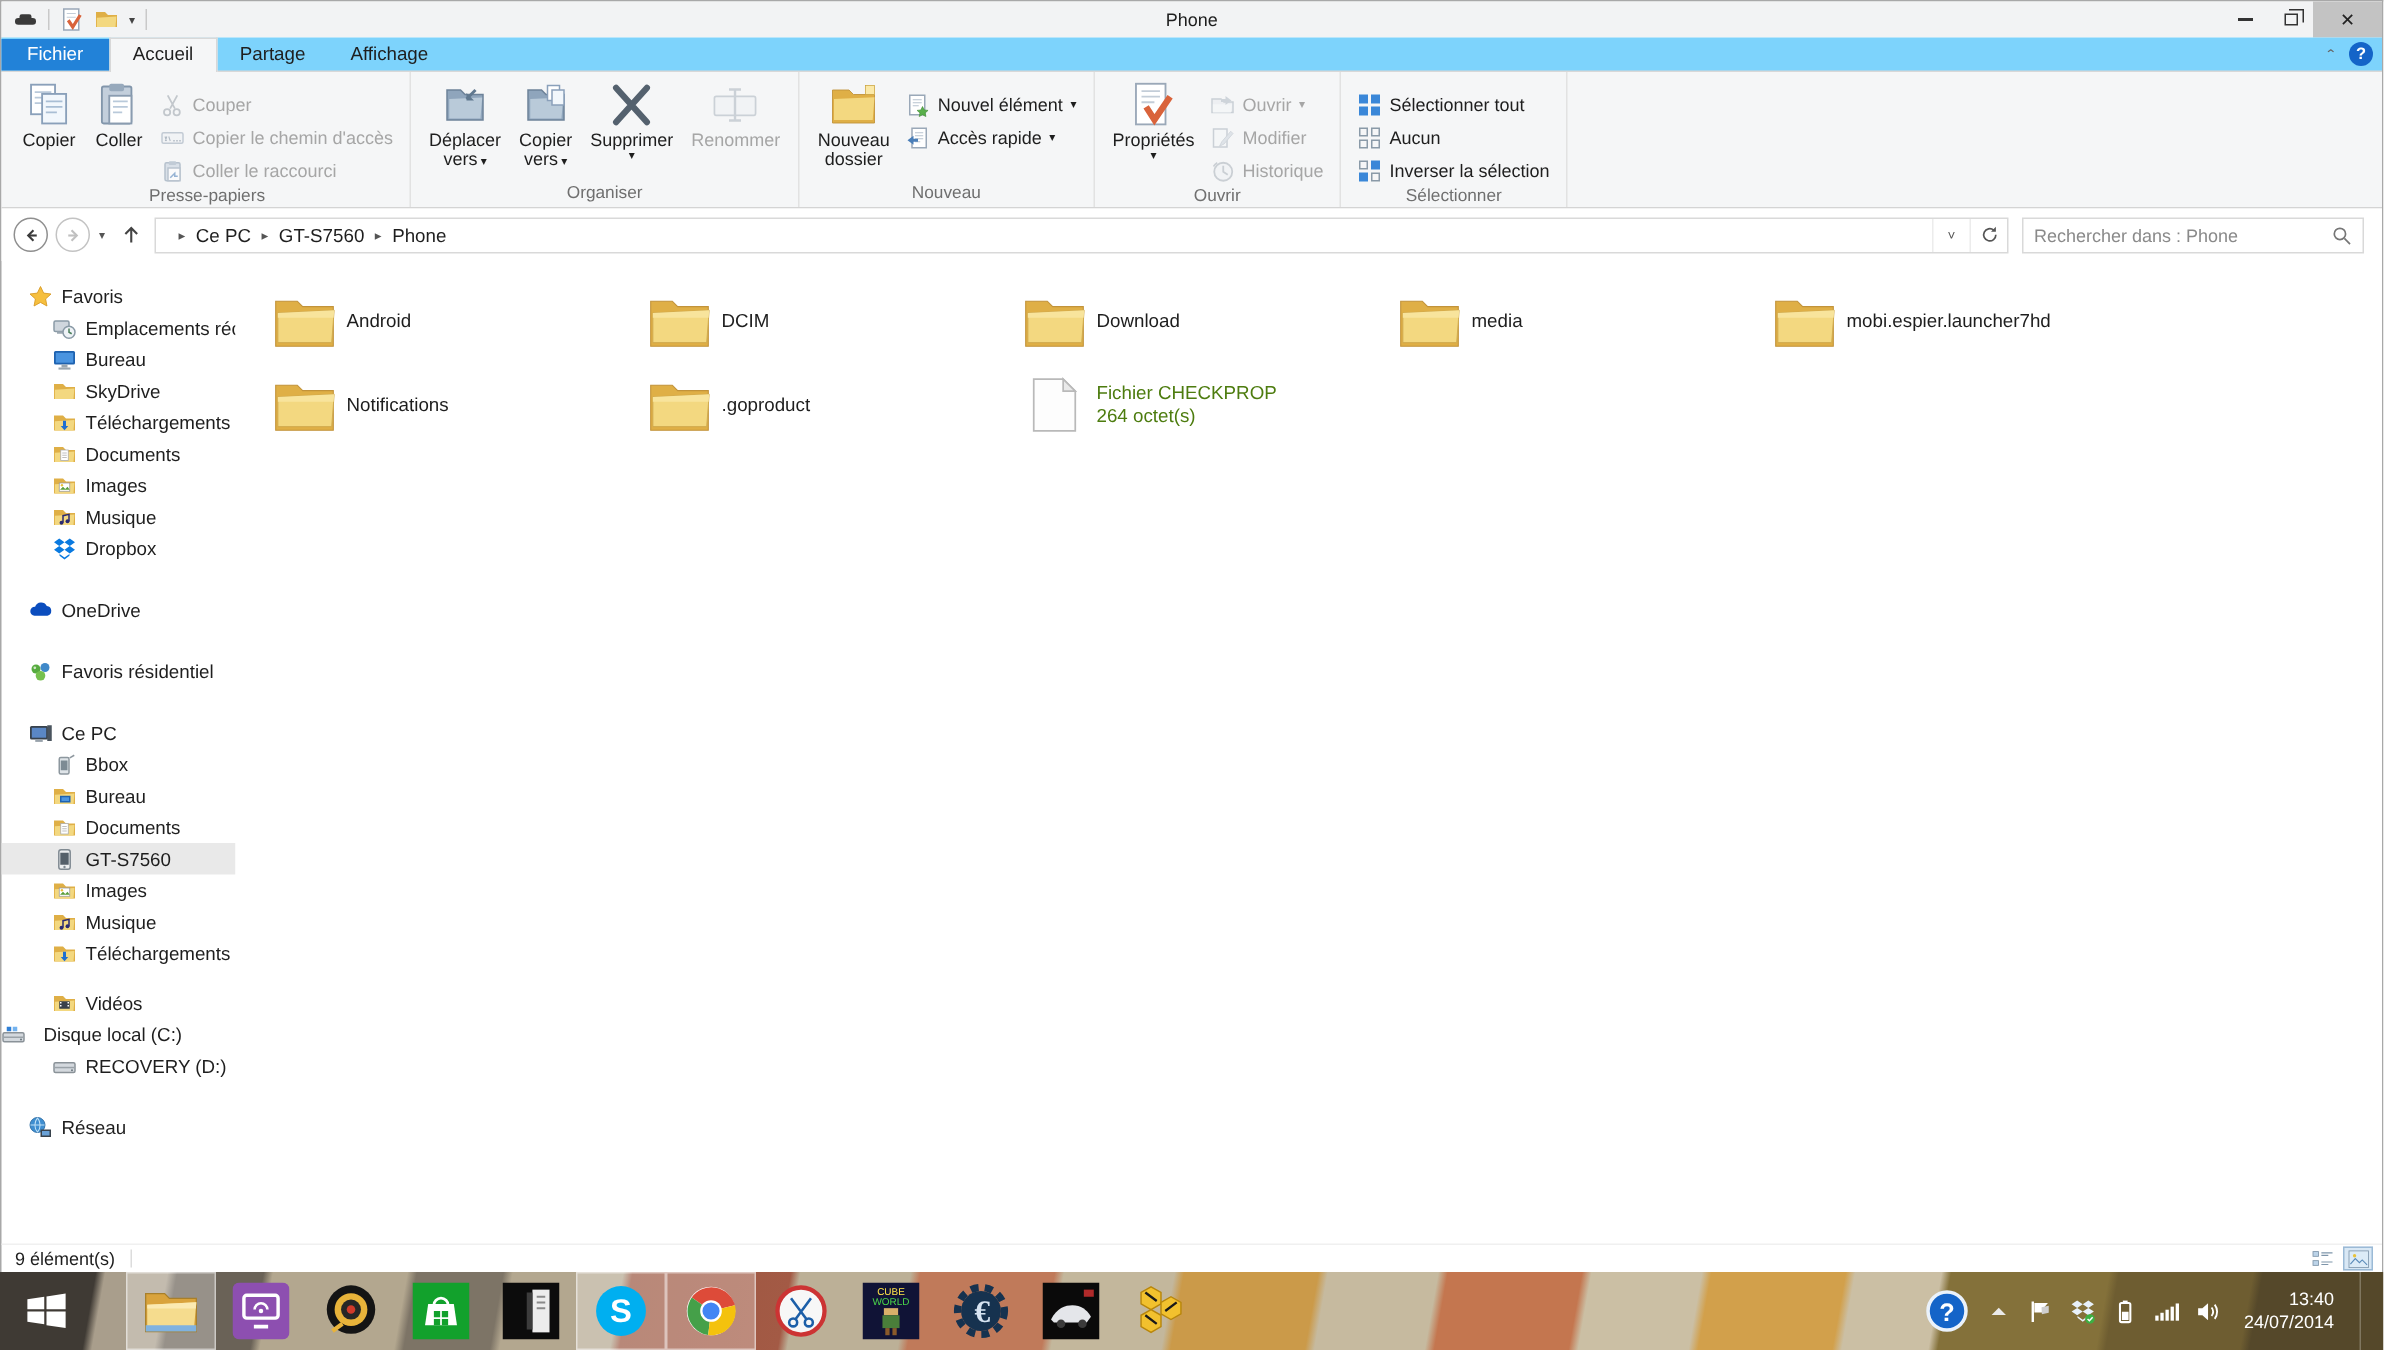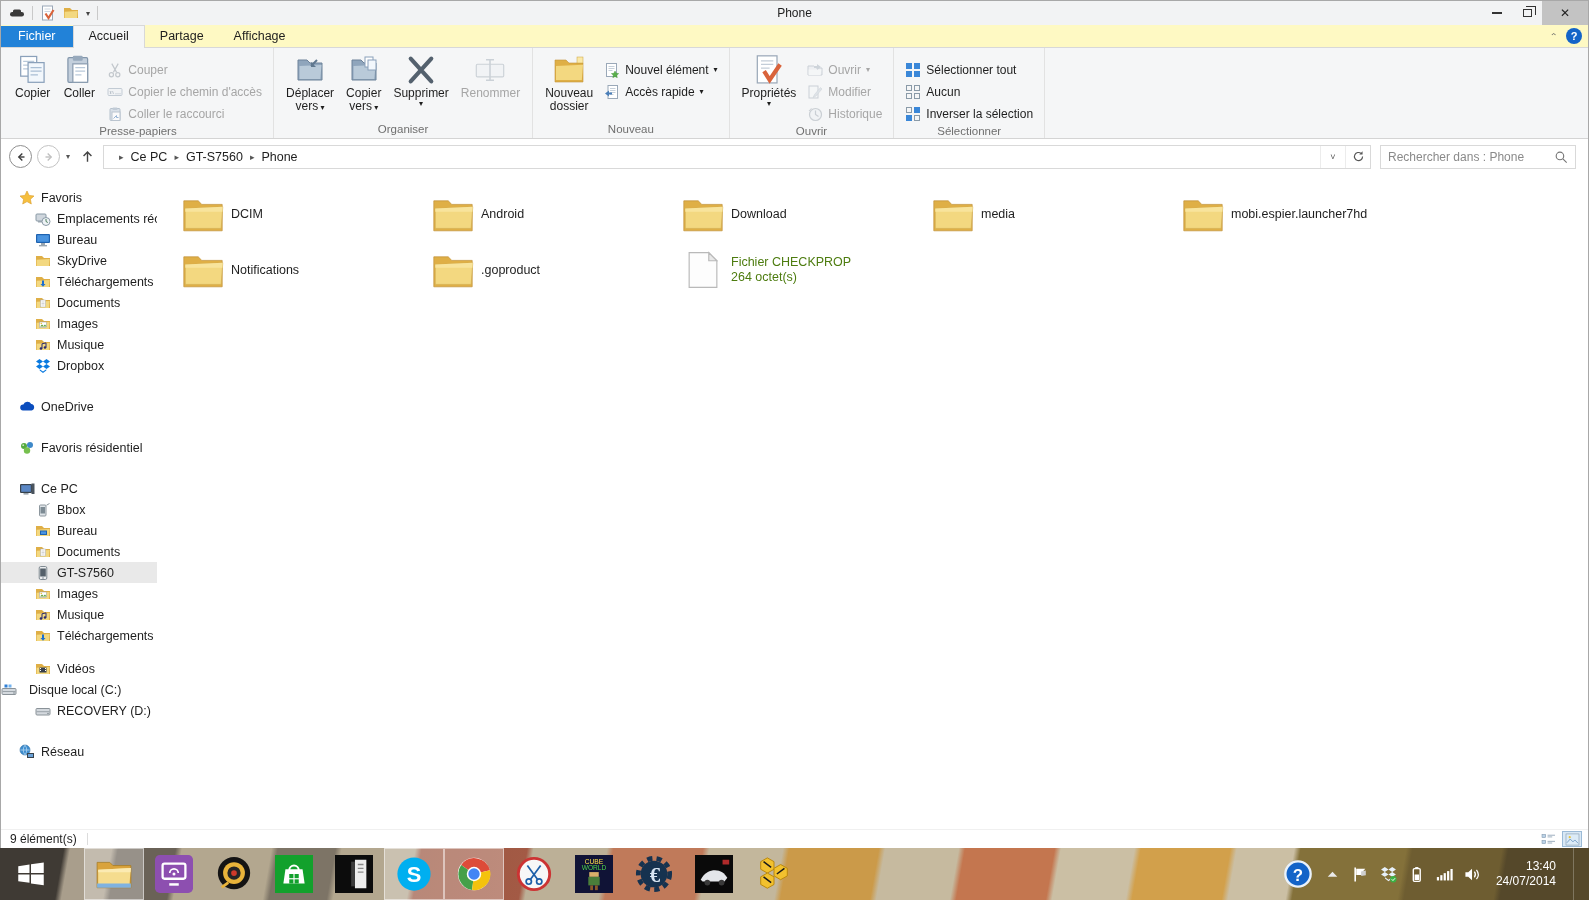--- a/index.html
+++ b/index.html
@@ -18,21 +18,21 @@
   .win-title { position:absolute; left:0; right:0; text-align:center; font-size:12px; color:#1e1e1e; pointer-events:none; }
   .win-controls { margin-left:auto; display:flex; height:100%; }
   .win-btn { width:30px; height:100%; display:flex; align-items:center; justify-content:center; }
   .win-btn.close { width:46px; background:#c3c3c3; }
   .glyph-min { width:10px; height:2px; background:#333; }
   .glyph-restore { width:9px; height:8px; border:1px solid #333; position:relative; background:#f2f3f4; }
   .glyph-restore:before { content:""; position:absolute; left:2px; top:-4px; width:9px; height:8px; border:1px solid #333; border-bottom:none; border-left:none; }
   .glyph-close { font-size:12px; color:#222; }
 
   
-  .tabs-row { height:23px; background:#fef9c3; display:flex; align-items:flex-end; border-bottom:1px solid #d8d8d8; position:relative; flex:0 0 auto; }
+  .tabs-row { height:23px; background:#7dd3fc; display:flex; align-items:flex-end; border-bottom:1px solid #d8d8d8; position:relative; flex:0 0 auto; }
   .tab { font-size:12.5px; padding:3px 15px 4px; color:#1e1e1e; }
   .tab.file { background:#2282d8; color:#fff; padding:3px 17px 4px; }
   .tab.active { background:#f5f6f7; border:1px solid #d8d8d8; border-bottom:none; margin-bottom:-1px; padding-bottom:5px; }
   .tabs-right { position:absolute; right:6px; top:3px; display:flex; align-items:center; gap:8px; }
   .chev-up { font-size:10px; color:#666; transform:scaleY(.8); }
   .help-dot { width:16px; height:16px; border-radius:50%; background:#1464c8; color:#fff; font-size:11px; font-weight:bold; display:flex; align-items:center; justify-content:center; }
 
   
   .ribbon { height:91px; background:#f5f6f7; border-bottom:1px solid #d4d4d4; display:flex; flex:0 0 auto; padding-left:2px; }
   .rgroup { display:flex; flex-direction:column; border-right:1px solid #e2e2e2; }
@@ -55,21 +55,21 @@
   .nav-circle { width:23px; height:23px; border:1px solid #8f8f8f; border-radius:50%; display:flex; align-items:center; justify-content:center; margin-right:5px; }
   .nav-circle.dis { border-color:#c3c3c3; }
   .nav-caret { font-size:8px; color:#555; margin:0 6px 0 1px; }
   .up-btn { margin:0 8px 0 4px; }
   .addr-box { flex:1; height:24px; border:1px solid #d9d9d9; background:#fff; display:flex; align-items:center; }
   .crumb-icon { padding:0 4px 0 6px; display:flex; }
   .crumb-sep { font-size:9px; color:#555; padding:0 5px; }
   .crumb { font-size:12.5px; padding:0 2px; }
   .addr-right { margin-left:auto; display:flex; height:100%; }
   .addr-btn { width:25px; display:flex; align-items:center; justify-content:center; border-left:1px solid #ececec; color:#555; }
-  .search-box { width:196px; height:24px; border:1px solid #d9d9d9; margin-left:9px; display:flex; align-items:center; padding:0 7px; }
+  .search-box { width:228px; height:24px; border:1px solid #d9d9d9; margin-left:9px; display:flex; align-items:center; padding:0 7px; }
   .search-text { flex:1; font-size:12px; color:#8a8a8a; white-space:nowrap; overflow:hidden; }
 
   
   .main { flex:1; display:flex; overflow:hidden; }
   .sidebar { width:156px; flex:0 0 auto; padding-top:13px; overflow:hidden; }
   .side-item { height:21px; display:flex; align-items:center; gap:6px; font-size:12.5px; white-space:nowrap; overflow:hidden; }
   .side-item.selected { background:#e9e9e9; }
   .side-item svg { width:16px; height:16px; flex:0 0 auto; }
   .side-spacer { height:20px; }
   .content { flex:1; padding:12px 0 0 22px; overflow:hidden; }
@@ -720,33 +720,33 @@
         <div class="files-grid" id="files-host">
             <div class="tile">
               <span class="ficon">
                 <svg viewBox="0 0 36 30">
                   <path d="M2 4h12l3 3h17v22H2z" fill="#dfaf46" stroke="#c2933a" stroke-width=".6"></path>
                   <path d="M3.2 10.5L34.5 9l-1.4 18H3.2z" fill="#f3d880" stroke="#cfa94e" stroke-width=".5"></path>
                   <path d="M3.2 10.5L34.5 9l-.3 4.2H3.2z" fill="#f8e49c"></path>
                 </svg>
               </span>
               <div class="tile-label">
-                <div>DCIM</div>
+                <div>Android</div>
               </div>
             </div>
             <div class="tile">
               <span class="ficon">
                 <svg viewBox="0 0 36 30">
                   <path d="M2 4h12l3 3h17v22H2z" fill="#dfaf46" stroke="#c2933a" stroke-width=".6"></path>
                   <path d="M3.2 10.5L34.5 9l-1.4 18H3.2z" fill="#f3d880" stroke="#cfa94e" stroke-width=".5"></path>
                   <path d="M3.2 10.5L34.5 9l-.3 4.2H3.2z" fill="#f8e49c"></path>
                 </svg>
               </span>
               <div class="tile-label">
-                <div>Android</div>
+                <div>DCIM</div>
               </div>
             </div>
             <div class="tile">
               <span class="ficon">
                 <svg viewBox="0 0 36 30">
                   <path d="M2 4h12l3 3h17v22H2z" fill="#dfaf46" stroke="#c2933a" stroke-width=".6"></path>
                   <path d="M3.2 10.5L34.5 9l-1.4 18H3.2z" fill="#f3d880" stroke="#cfa94e" stroke-width=".5"></path>
                   <path d="M3.2 10.5L34.5 9l-.3 4.2H3.2z" fill="#f8e49c"></path>
                 </svg>
               </span>

